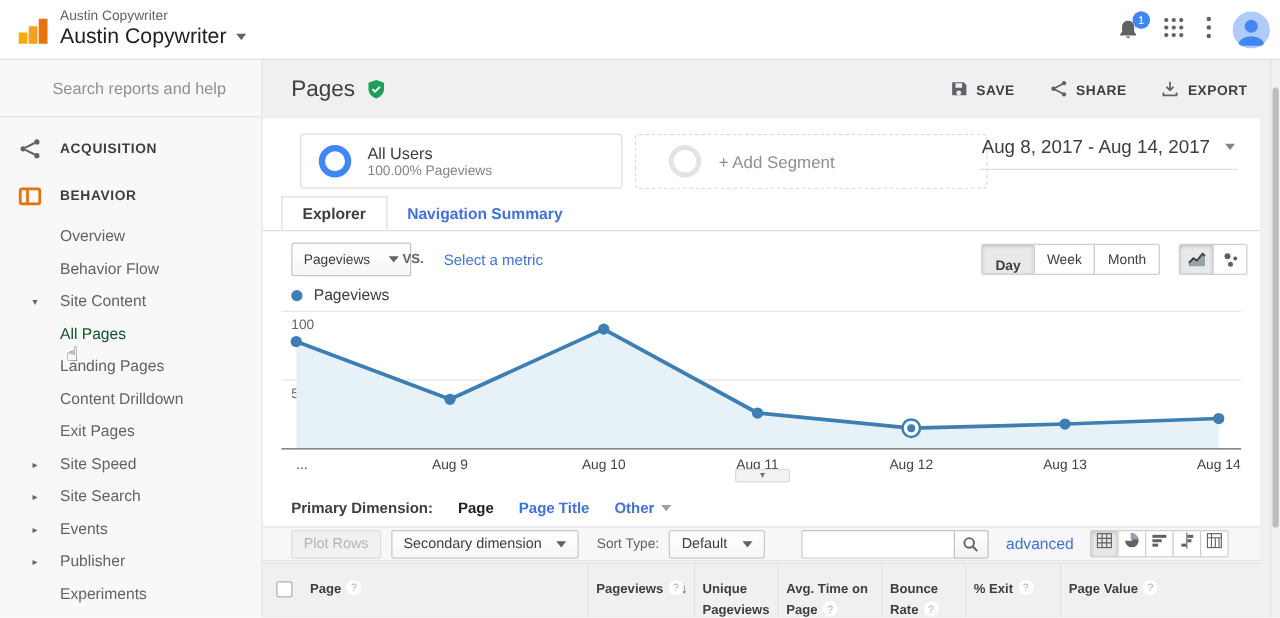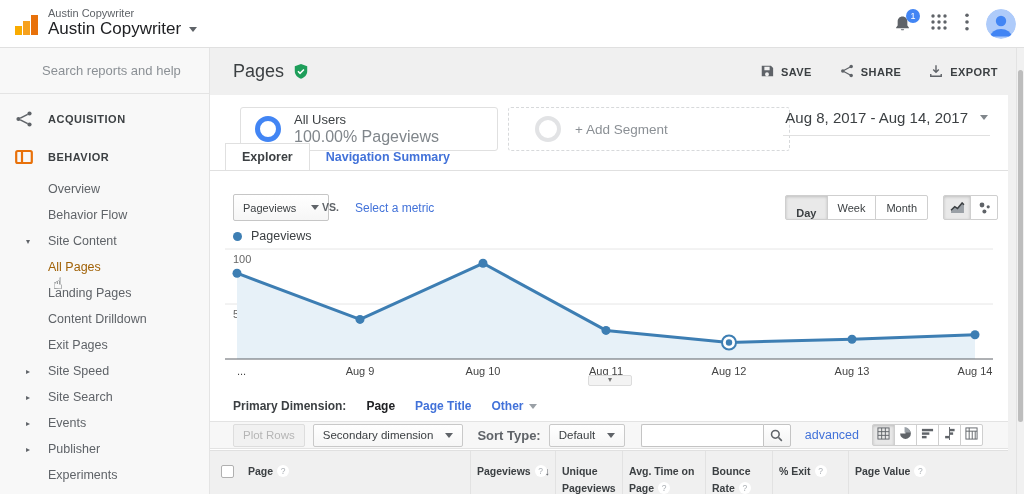--- a/index.html
+++ b/index.html
@@ -28,52 +28,52 @@
   .side-search { height:46px; border-bottom:1px solid #e4e4e4; display:flex; align-items:center;
     padding:0 28px; gap:14px; }
   .side-search input { flex:1; border:none; background:transparent; outline:none; font-size:13px;
     color:#5f6368; font-family:inherit; }
   .side-search input::placeholder { color:#8b9095; }
   .nav { padding-top:6px; }
   .nav-item { display:flex; align-items:center; position:relative; padding-left:48px; }
   .nav-section { height:38px; font-size:11px; font-weight:700; color:#3c4043; letter-spacing:.5px; }
   .nav-icon { position:absolute; left:14px; top:50%; transform:translateY(-50%); width:20px; height:20px; }
   .nav-sub { height:26px; font-size:12.5px; color:#5f6368; }
-  .nav-sub.active { color:#a16207; }
+  .nav-sub.active { color:#14532d; }
   .nav-arrow { position:absolute; left:26px; font-size:8px; color:#5f6368; }
   .cursor-hand { position:absolute; left:53px; top:274px; font-size:16px; color:#3c4043; z-index:30;
     font-family:"DejaVu Sans",sans-serif; }
 
   
   .main { position:absolute; top:48px; left:210px; right:0; bottom:0; background:#f0f0f0; }
   .report-strip { position:relative; height:47px; }
   .page-title { position:absolute; left:23px; top:13px; font-size:18px; font-weight:500; color:#3c4043;
     display:flex; align-items:center; gap:9px; }
   .strip-actions { position:absolute; right:26px; top:16px; display:flex; gap:28px; }
   .strip-action { display:flex; align-items:center; gap:7px; font-size:11px; font-weight:700;
     color:#3c4043; letter-spacing:.4px; cursor:pointer; }
 
   .panel { position:absolute; top:47px; left:0; width:798px; bottom:0; background:#fff; }
 
   
   .segment-card { position:absolute; left:30px; top:12px; width:258px; height:44px; background:#fff;
     border:1px solid #e0e0e0; border-radius:3px; display:flex; align-items:center; padding-left:14px; gap:13px; }
   .donut-blue { width:26px; height:26px; border-radius:50%; border:5px solid #4285f4; }
   .seg-title { font-size:13px; color:#3c4043; font-weight:500; }
-  .seg-sub { font-size:16px; color:#80868b; margin-top:1px; }
+  .seg-sub { font-size:11px; color:#80868b; margin-top:1px; }
   .add-segment { position:absolute; left:298px; top:12px; width:282px; height:44px;
     border:1px dashed #d7d9db; border-radius:3px; display:flex; align-items:center; padding-left:26px; gap:14px; }
   .donut-gray { width:26px; height:26px; border-radius:50%; border:4px solid #e2e3e5; }
   .add-label { font-size:13.5px; color:#8b9095; }
   .date-range { position:absolute; right:18px; top:7px; padding:7px 2px 9px; border-bottom:1px solid #e0e0e0;
     font-size:15px; color:#3c4043; display:flex; align-items:center; gap:12px; cursor:pointer; }
   .date-range .caret-down { border-top-color:#80868b; }
 
   
-  .tabs-row { position:absolute; top:48px; left:0; right:0; height:28px; border-bottom:1px solid #e0e0e0;
+  .tabs-row { position:absolute; top:62px; left:0; right:0; height:28px; border-bottom:1px solid #e0e0e0;
     display:flex; align-items:center; padding-left:15px; }
   .tab { height:27px; display:flex; align-items:center; padding:0 16px; font-size:12.5px; font-weight:700; cursor:pointer; }
   .tab.active { background:#fff; border:1px solid #e0e0e0; border-bottom:none; color:#3c4043; }
   .tab.link { color:#4272d9; }
 
   
   .controls-row { position:absolute; top:99px; left:0; right:0; height:28px; }
   .metric-dd { position:absolute; left:23px; top:0; height:27px; display:inline-flex; align-items:center;
     gap:15px; padding:0 9px; border:1px solid #c6c6c6; border-radius:2px;
     background:linear-gradient(#ffffff,#f6f6f6); font-size:11px; color:#3c4043; cursor:pointer; }
@@ -109,21 +109,21 @@
   .pd-opt.active { color:#202124; font-weight:700; }
   .pd-opt .caret-down { border-top-color:#9aa0a6; }
 
   
   .toolbar { position:absolute; top:326px; left:0; right:0; height:28px; background:#f7f7f7;
     border-top:1px solid #e3e3e3; border-bottom:1px solid #e3e3e3; display:flex; align-items:center; }
   .tb-btn { height:23px; display:inline-flex; align-items:center; gap:12px; padding:0 9px;
     border:1px solid #c9c9c9; border-radius:2px; background:linear-gradient(#fff,#f6f6f6);
     font-size:11.5px; color:#3c4043; cursor:pointer; }
   .tb-btn.disabled { background:#f1f1f1; color:#b5b5b5; border-color:#ddd; cursor:default; }
-  .tb-label { font-size:13px; color:#5f6368;font-weight:bold; }
+  .tb-label { font-size:11px; color:#5f6368; }
   .tb-right { position:absolute; right:25px; display:flex; align-items:center; }
   .tb-search { display:flex; }
   .tb-search input { width:122px; height:23px; border:1px solid #c4c4c4; border-right:none;
     border-radius:2px 0 0 2px; padding:0 6px; font-size:12px; outline:none; font-family:inherit; }
   .tb-search-btn { width:28px; height:23px; border:1px solid #c4c4c4; border-radius:0 2px 2px 0;
     background:linear-gradient(#fff,#f3f3f3); display:flex; align-items:center; justify-content:center; cursor:pointer; }
   .adv-link { font-size:12.5px; color:#4272d9; margin-left:14px; cursor:pointer; }
   .view-icons { display:flex; margin-left:14px; }
   .vi-btn { width:23px; height:22px; border:1px solid #cfcfcf; background:#fff; margin-left:-1px;
     display:flex; align-items:center; justify-content:center; cursor:pointer; }

